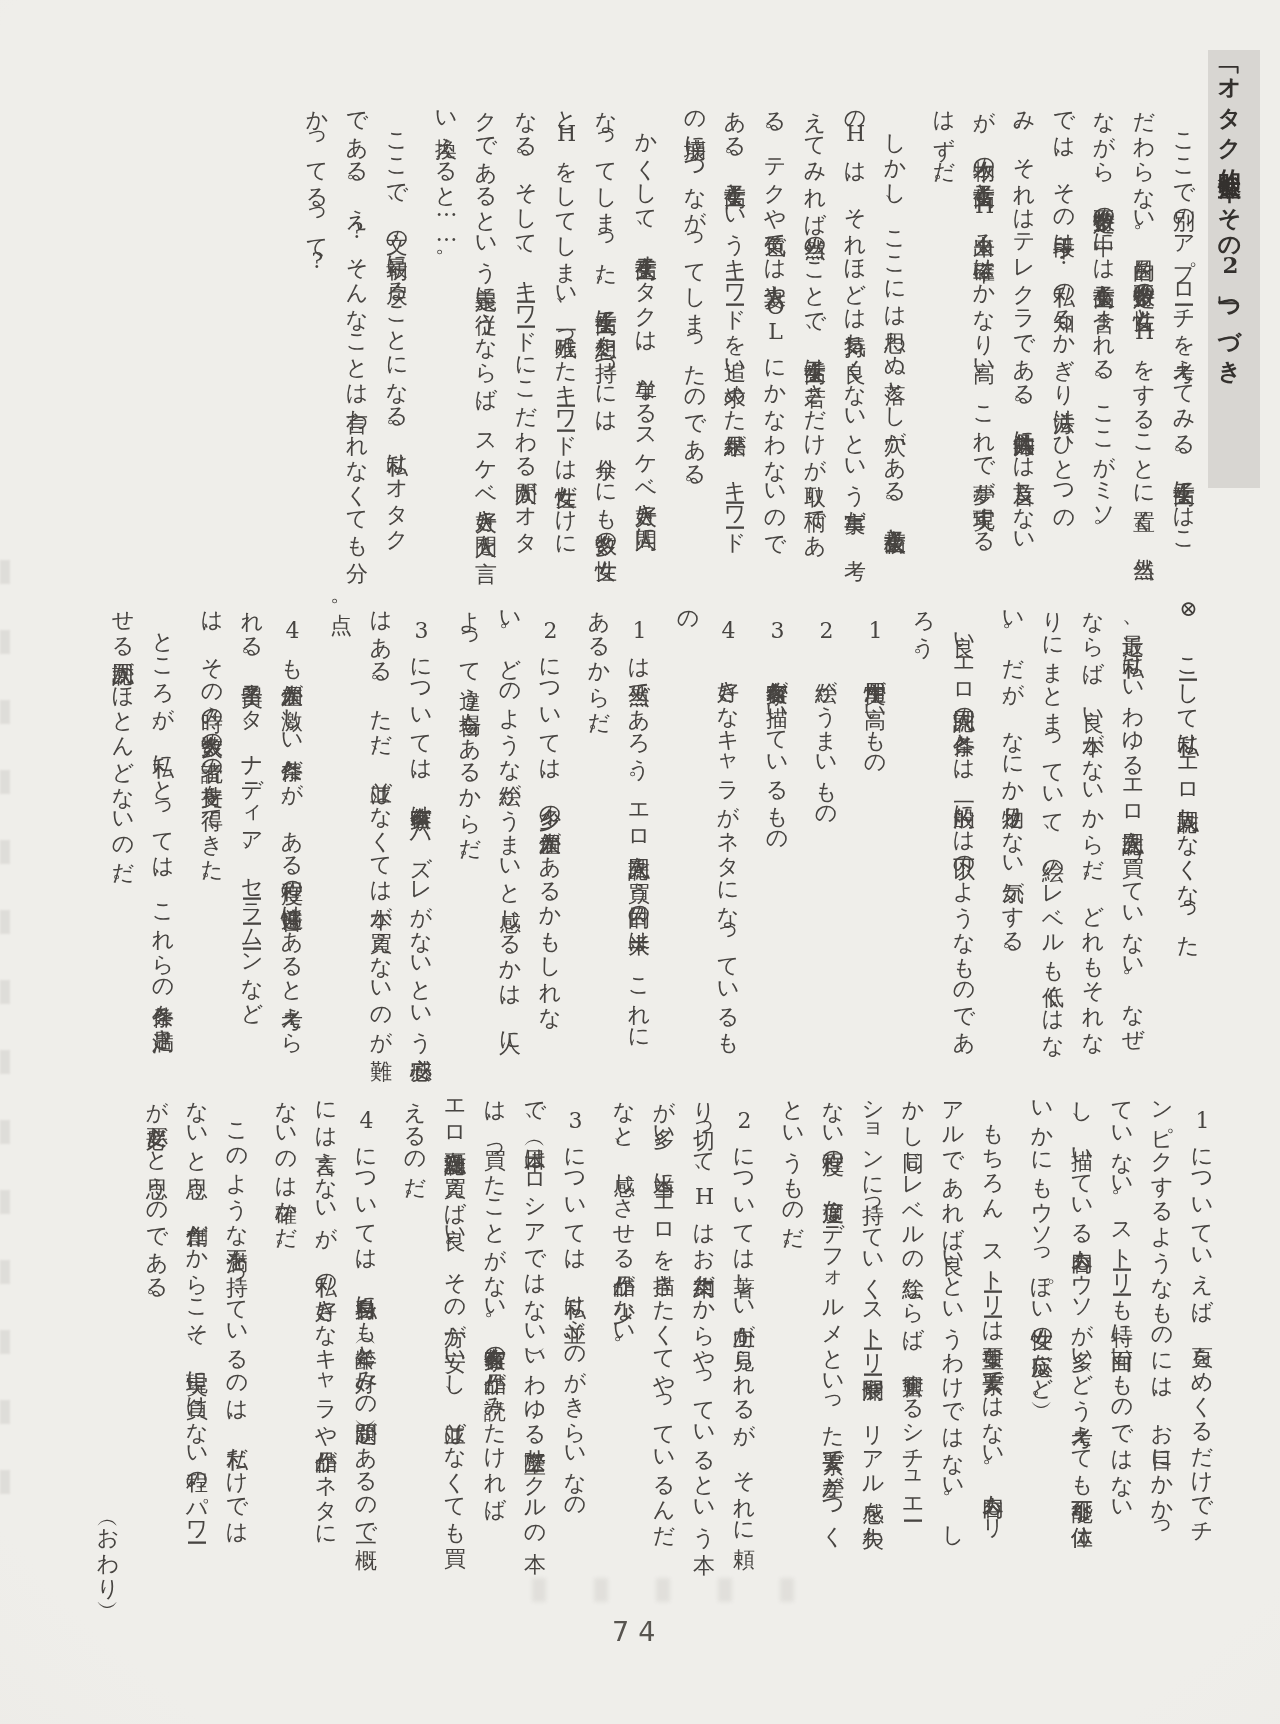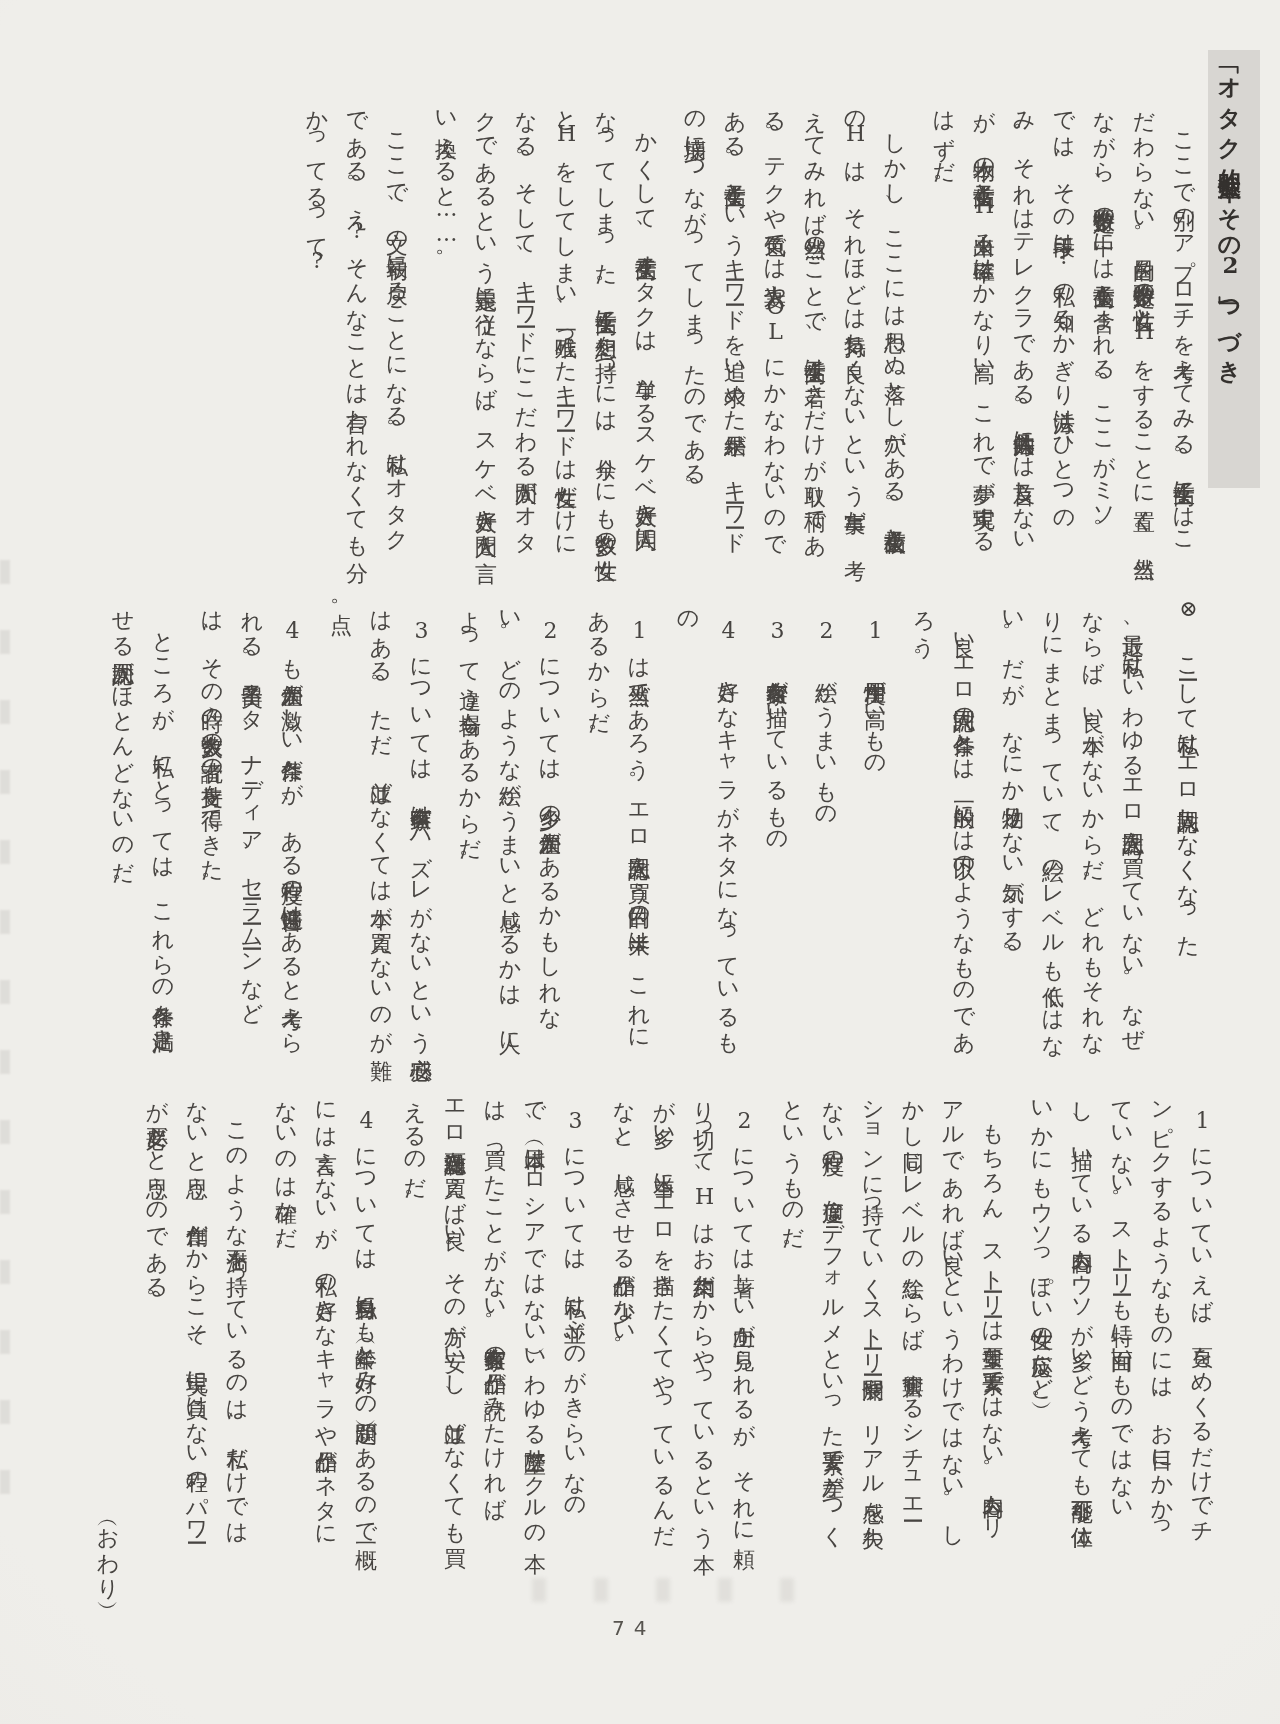--- a/index.html
+++ b/index.html
@@ -69,21 +69,21 @@
     line-height: 40px;
     letter-spacing: 3.5px;
     color: #34312e;
   }
 
   .page-number {
     position: absolute;
     top: 1616px;
     left: 612px;
     font-family: "DejaVu Sans", "Liberation Sans", sans-serif;
-    font-size: 20px;
+    font-size: 27px;
     letter-spacing: 9px;
     color: #57544f;
   }
 
   
   .edge-smudge {
     position: absolute;
     left: 0;
     top: 560px;
     width: 10px;

